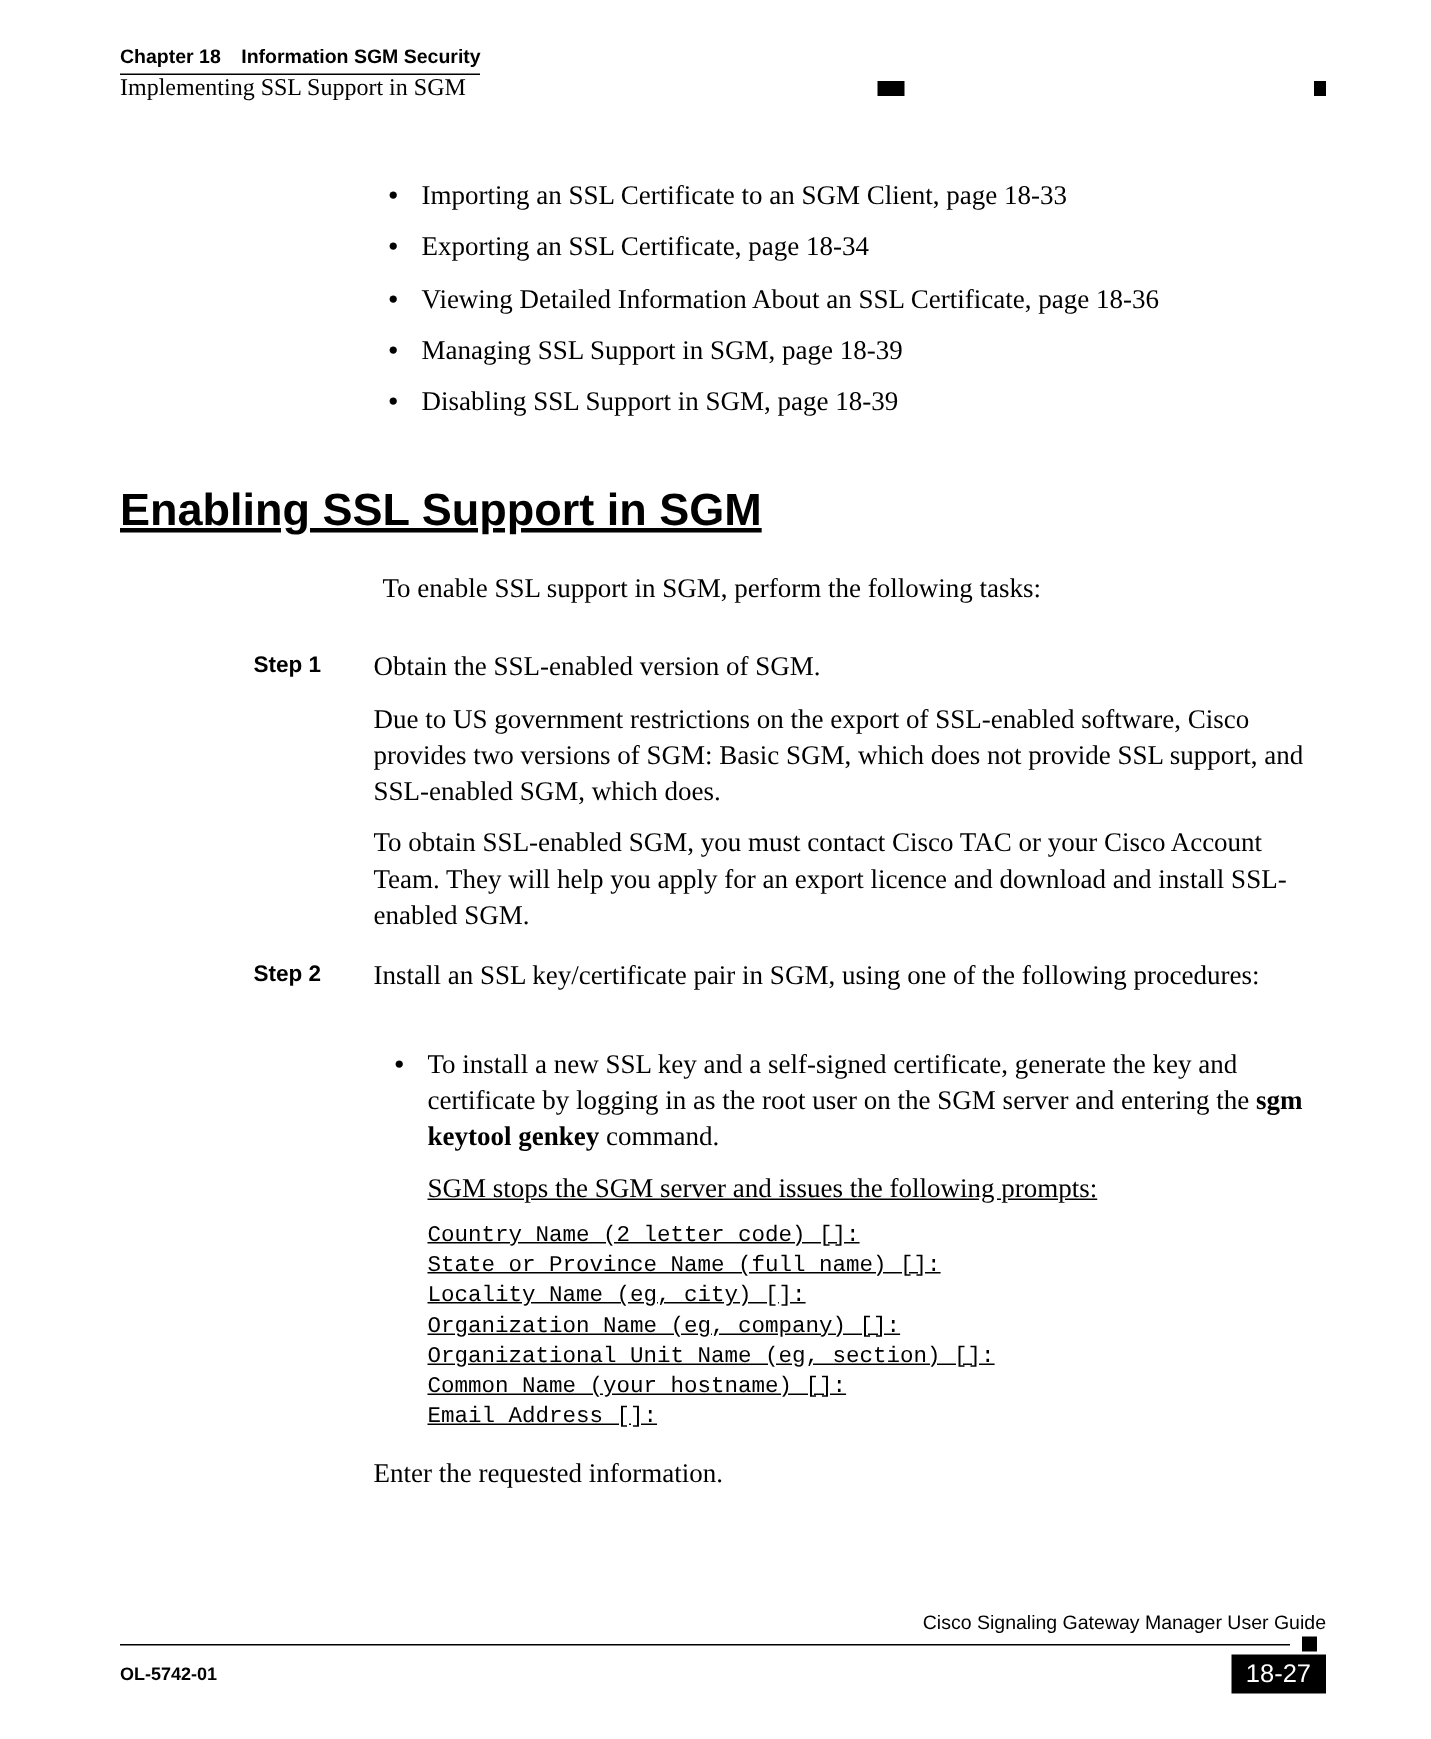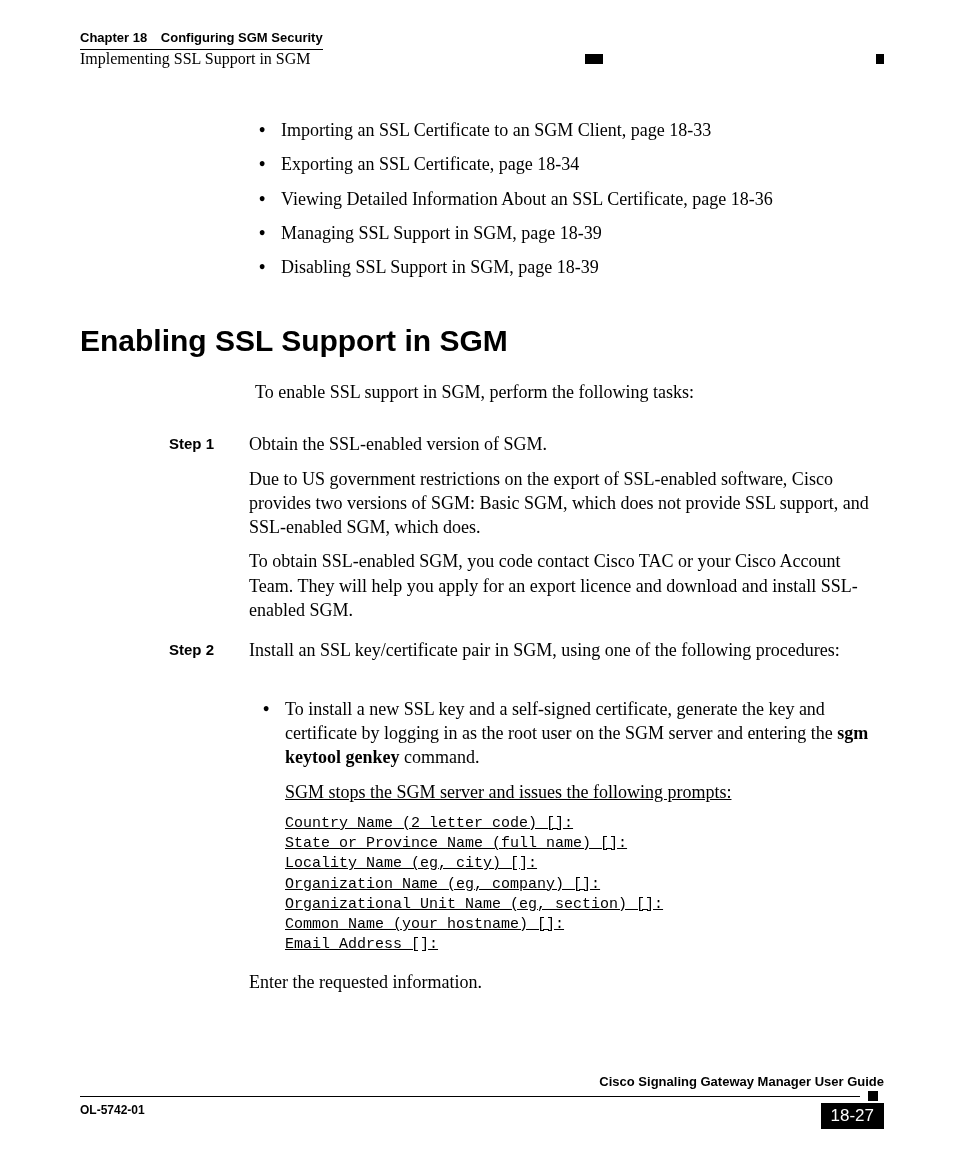--- a/index.html
+++ b/index.html
@@ -83,20 +83,21 @@
   }
   h2.section-title {
     font-family: Arial, Helvetica, sans-serif;
     font-weight: bold;
     font-size: 30px;
     margin: 42px 0 18px 0;
     padding-left: 0;
   }
   .section-title-wrap {
     margin-left: -175px;
+    text-decoration: underline;
   }
   .intro {
     margin-bottom: 28px;
   }
   .step-row {
     display: flex;
     margin-bottom: 6px;
   }
   .step-label {
     font-family: Arial, Helvetica, sans-serif;
@@ -149,21 +150,21 @@
   }
   .footer {
     position: absolute;
     bottom: 30px;
     left: 80px;
     right: 70px;
   }
   .footer-title-row {
     text-align: right;
     font-family: Arial, Helvetica, sans-serif;
-    font-weight: bold;
+    font-weight: normal;
     font-size: 13px;
     margin-bottom: 2px;
   }
   .footer-line-row {
     display: flex;
     align-items: center;
   }
   .footer-hr {
     flex: 1;
     border: none;
@@ -172,21 +173,21 @@
   }
   .footer-marker {
     width: 10px;
     height: 10px;
     background: #000;
     margin-right: 6px;
   }
   .footer-bottom {
     display: flex;
     justify-content: space-between;
-    align-items: flex-start;
+    align-items: center;
     margin-top: 2px;
   }
   .doc-id {
     font-family: Arial, Helvetica, sans-serif;
     font-weight: bold;
     font-size: 12px;
   }
   .page-num {
     background: #000;
     color: #fff;
@@ -200,21 +201,21 @@
 </style>
 </head>
 <body>
 
 <div class="page">
 
   <div>
     <div class="header-row">
       <div class="header-left">
         <span class="chapter-label">Chapter 18</span>
-        <span class="chapter-title">Configuring SGM Security</span>
+        <span class="chapter-title">Information SGM Security</span>
         <hr class="hr-top">
       </div>
     </div>
     <div class="header-marker-row">
       <span>Implementing SSL Support in SGM</span>
       <span class="header-marker"></span>
       <span class="header-marker-small"></span>
     </div>
   </div>
 
@@ -232,21 +233,21 @@
       <h2 class="section-title">Enabling SSL Support in SGM</h2>
     </div>
 
     <p class="intro">To enable SSL support in SGM, perform the following tasks:</p>
 
     <div class="step-row">
       <div class="step-label">Step 1</div>
       <div class="step-body">
         <p>Obtain the SSL-enabled version of SGM.</p>
         <p>Due to US government restrictions on the export of SSL-enabled software, Cisco provides two versions of SGM: Basic SGM, which does not provide SSL support, and SSL-enabled SGM, which does.</p>
-        <p>To obtain SSL-enabled SGM, you code contact Cisco TAC or your Cisco Account Team. They will help you apply for an export licence and download and install SSL-enabled SGM.</p>
+        <p>To obtain SSL-enabled SGM, you must contact Cisco TAC or your Cisco Account Team. They will help you apply for an export licence and download and install SSL-enabled SGM.</p>
       </div>
     </div>
 
     <div class="step-row">
       <div class="step-label">Step 2</div>
       <div class="step-body">
         <p>Install an SSL key/certificate pair in SGM, using one of the following procedures:</p>
         <ul class="sub-bullet">
           <li>
             <span>To install a new SSL key and a self-signed certificate, generate the key and certificate by logging in as the root user on the SGM server and entering the </span><span class="cmd">sgm keytool genkey</span><span> command.</span>

